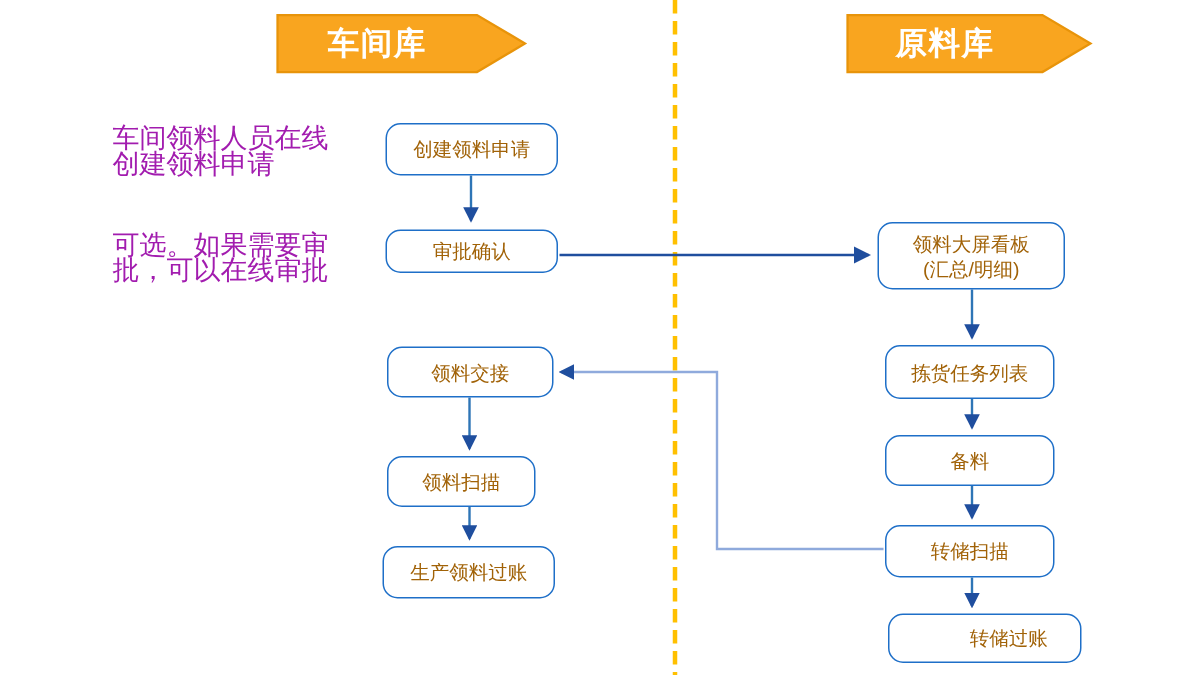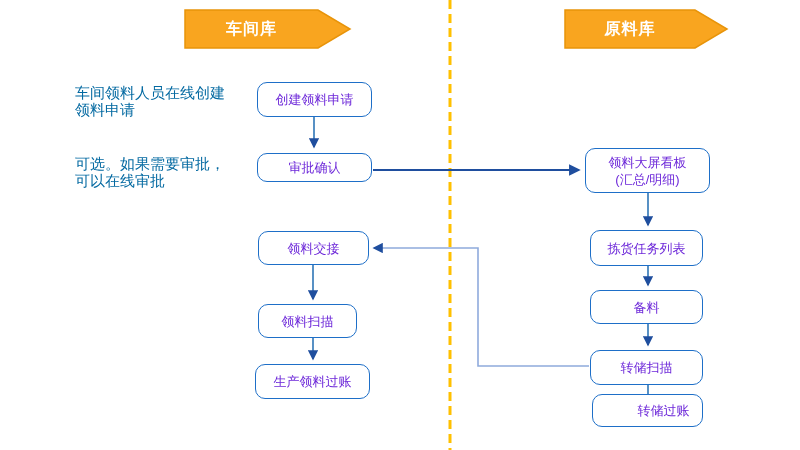--- a/index.html
+++ b/index.html
@@ -16,47 +16,47 @@
     left: 0; top: 0;
     width: 800px; height: 450px;
   }
   .lane-header-label {
     position: absolute;
     height: 38px;
     display: flex;
     align-items: center;
     justify-content: center;
     color: #ffffff;
-    font-size: 16px;
+    font-size: 21px;
     font-weight: bold;
     letter-spacing: 1px;
     pointer-events: none;
   }
   .flow-box {
     position: absolute;
     background: #ffffff;
     border: 1.6px solid #1E6FC8;
     border-radius: 10px;
     display: flex;
     flex-direction: column;
     align-items: center;
     justify-content: center;
     font-size: 13px;
     line-height: 17px;
-    color: #6d28d9;
+    color: #a16207;
     box-sizing: border-box;
     text-align: center;
     white-space: nowrap;
   }
   .annotation {
     position: absolute;
     width: 152px;
-    font-size: 15px;
+    font-size: 18px;
     line-height: 17px;
-    color: #0369a1;
+    color: #a21caf;
   }
 </style>
 </head>
 <body>
 
 <div class="stage">
 
   <svg class="overlay" width="800" height="450" viewBox="0 0 800 450">
     <defs>
       <marker id="ah" viewBox="0 0 10 10" refX="8.5" refY="5" markerWidth="6.5" markerHeight="6.5" orient="auto-start-reverse">
@@ -108,17 +108,17 @@
   </div>
   <div class="flow-box" style="left:590px; top:230px; width:113px; height:36px;">
     <span>拣货任务列表</span>
   </div>
   <div class="flow-box" style="left:590px; top:290px; width:113px; height:34px;text-align:right;">
     <span>备料</span>
   </div>
   <div class="flow-box" style="left:590px; top:350px; width:113px; height:35px;">
     <span>转储扫描</span>
   </div>
-  <div class="flow-box" style="left:592px; top:394px; width:111px; height:33px;padding-left:32px;">
+  <div class="flow-box" style="left:592px; top:409px; width:129px; height:33px;padding-left:32px;">
     <span>转储过账</span>
   </div>
 
 </div>
 
 </body></html>

